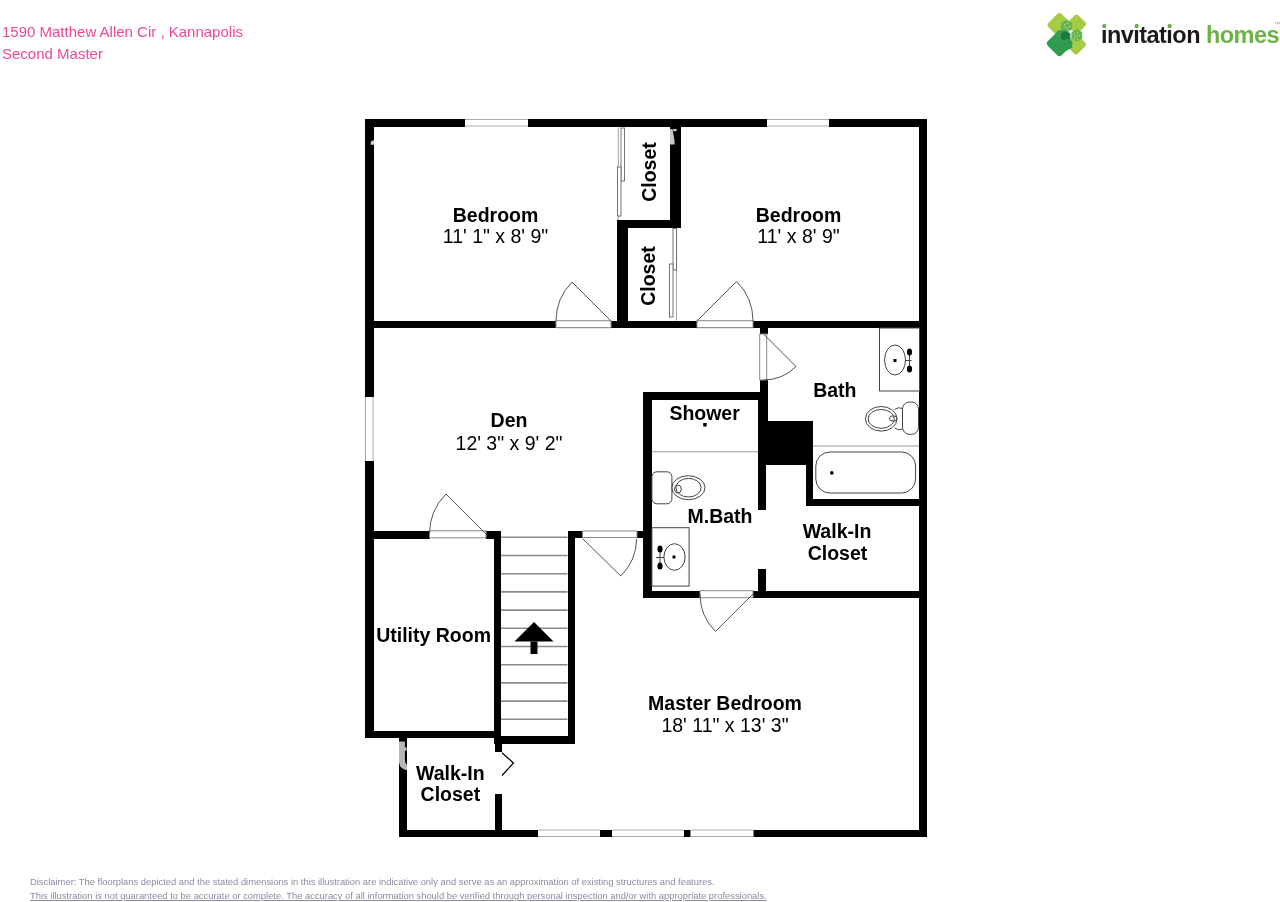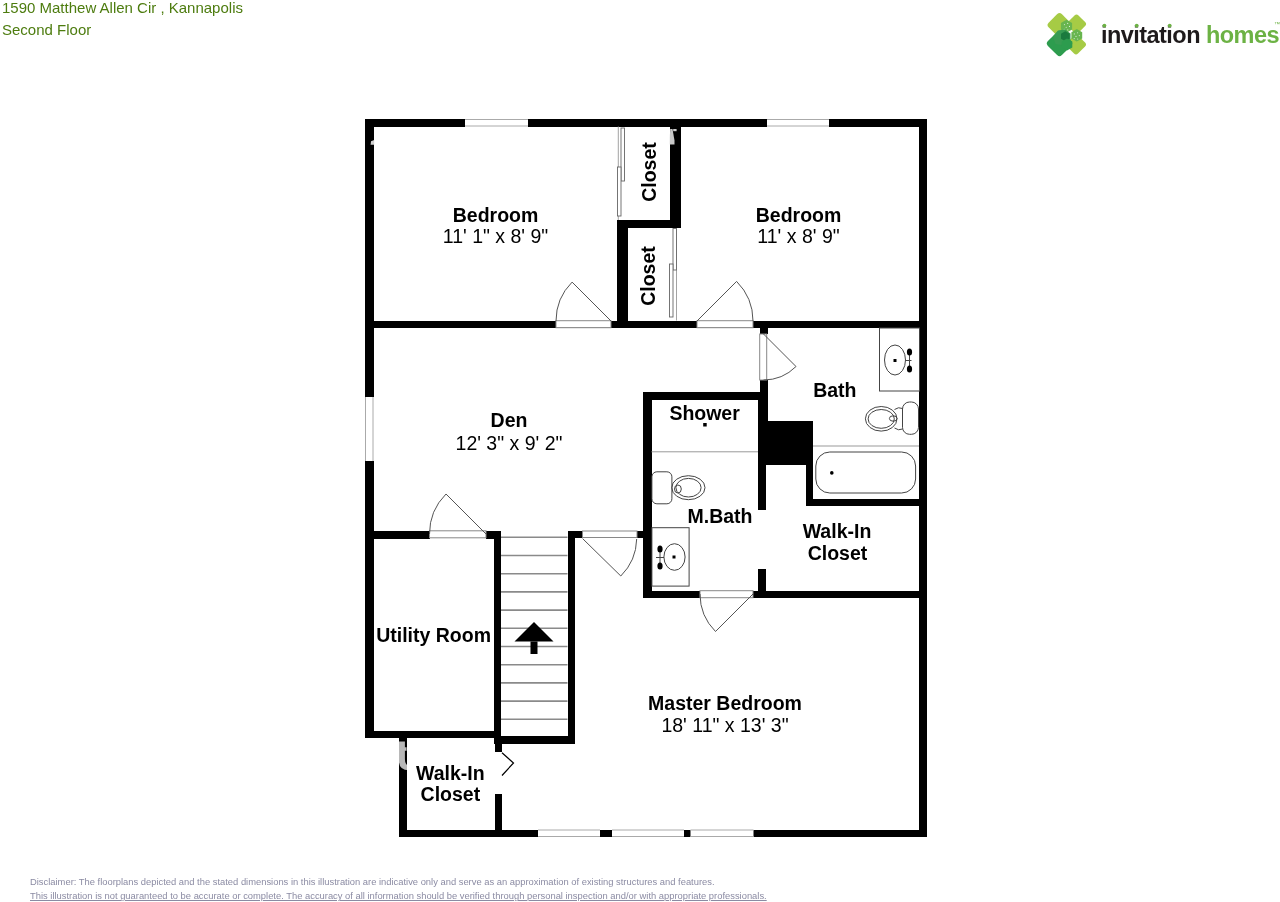--- a/index.html
+++ b/index.html
@@ -1,27 +1,27 @@
 <!DOCTYPE html>
 <html><head>
 <meta charset="utf-8">
 <style>
   html,body{margin:0;padding:0;background:#fff;}
   body{width:1280px;height:902px;position:relative;font-family:"Liberation Sans",sans-serif;overflow:hidden;}
-  .hdr{position:absolute;left:2px;font-size:15px;color:#4d7c0f;}
+  .hdr{position:absolute;left:2px;font-size:15px;color:#ec4899;margin-top:24px;}
   .disc{position:absolute;left:30px;font-size:9.4px;color:#8b8ba3;}
   svg{position:absolute;left:0;top:0;}
   text{font-family:"Liberation Sans",sans-serif;}
   .rl{font-size:19.5px;font-weight:bold;fill:#000;}
   .rd{font-size:19.5px;fill:#000;}
 </style>
 </head>
 <body>
 <div class="hdr" style="top:-1px;">1590 Matthew Allen Cir , Kannapolis</div>
-<div class="hdr" style="top:21px;">Second Floor</div>
+<div class="hdr" style="top:21px;">Second Master</div>
 
 <svg width="1280" height="70" style="top:0;">
   <g>
     <rect x="1050.2" y="15.7" width="18.6" height="18.6" rx="3.2" transform="rotate(45 1059.5 25)" fill="#a6cb45"></rect>
     <rect x="1069" y="16.6" width="15" height="15" rx="2.8" transform="rotate(45 1076.5 24.1)" fill="#a6cb45"></rect>
     <rect x="1068.2" y="36.7" width="15.6" height="15.6" rx="2.8" transform="rotate(45 1076 44.5)" fill="#a6cb45"></rect>
     <g fill="#68b54f">
       <polygon points="1066.5,19.7 1072.1,22.95 1072.1,29.45 1066.5,32.7 1060.9,29.45 1060.9,22.95"></polygon>
       <polygon points="1076.8,29.1 1082.2,32.2 1082.2,38.4 1076.8,41.5 1071.4,38.4 1071.4,32.2"></polygon>
     </g>

